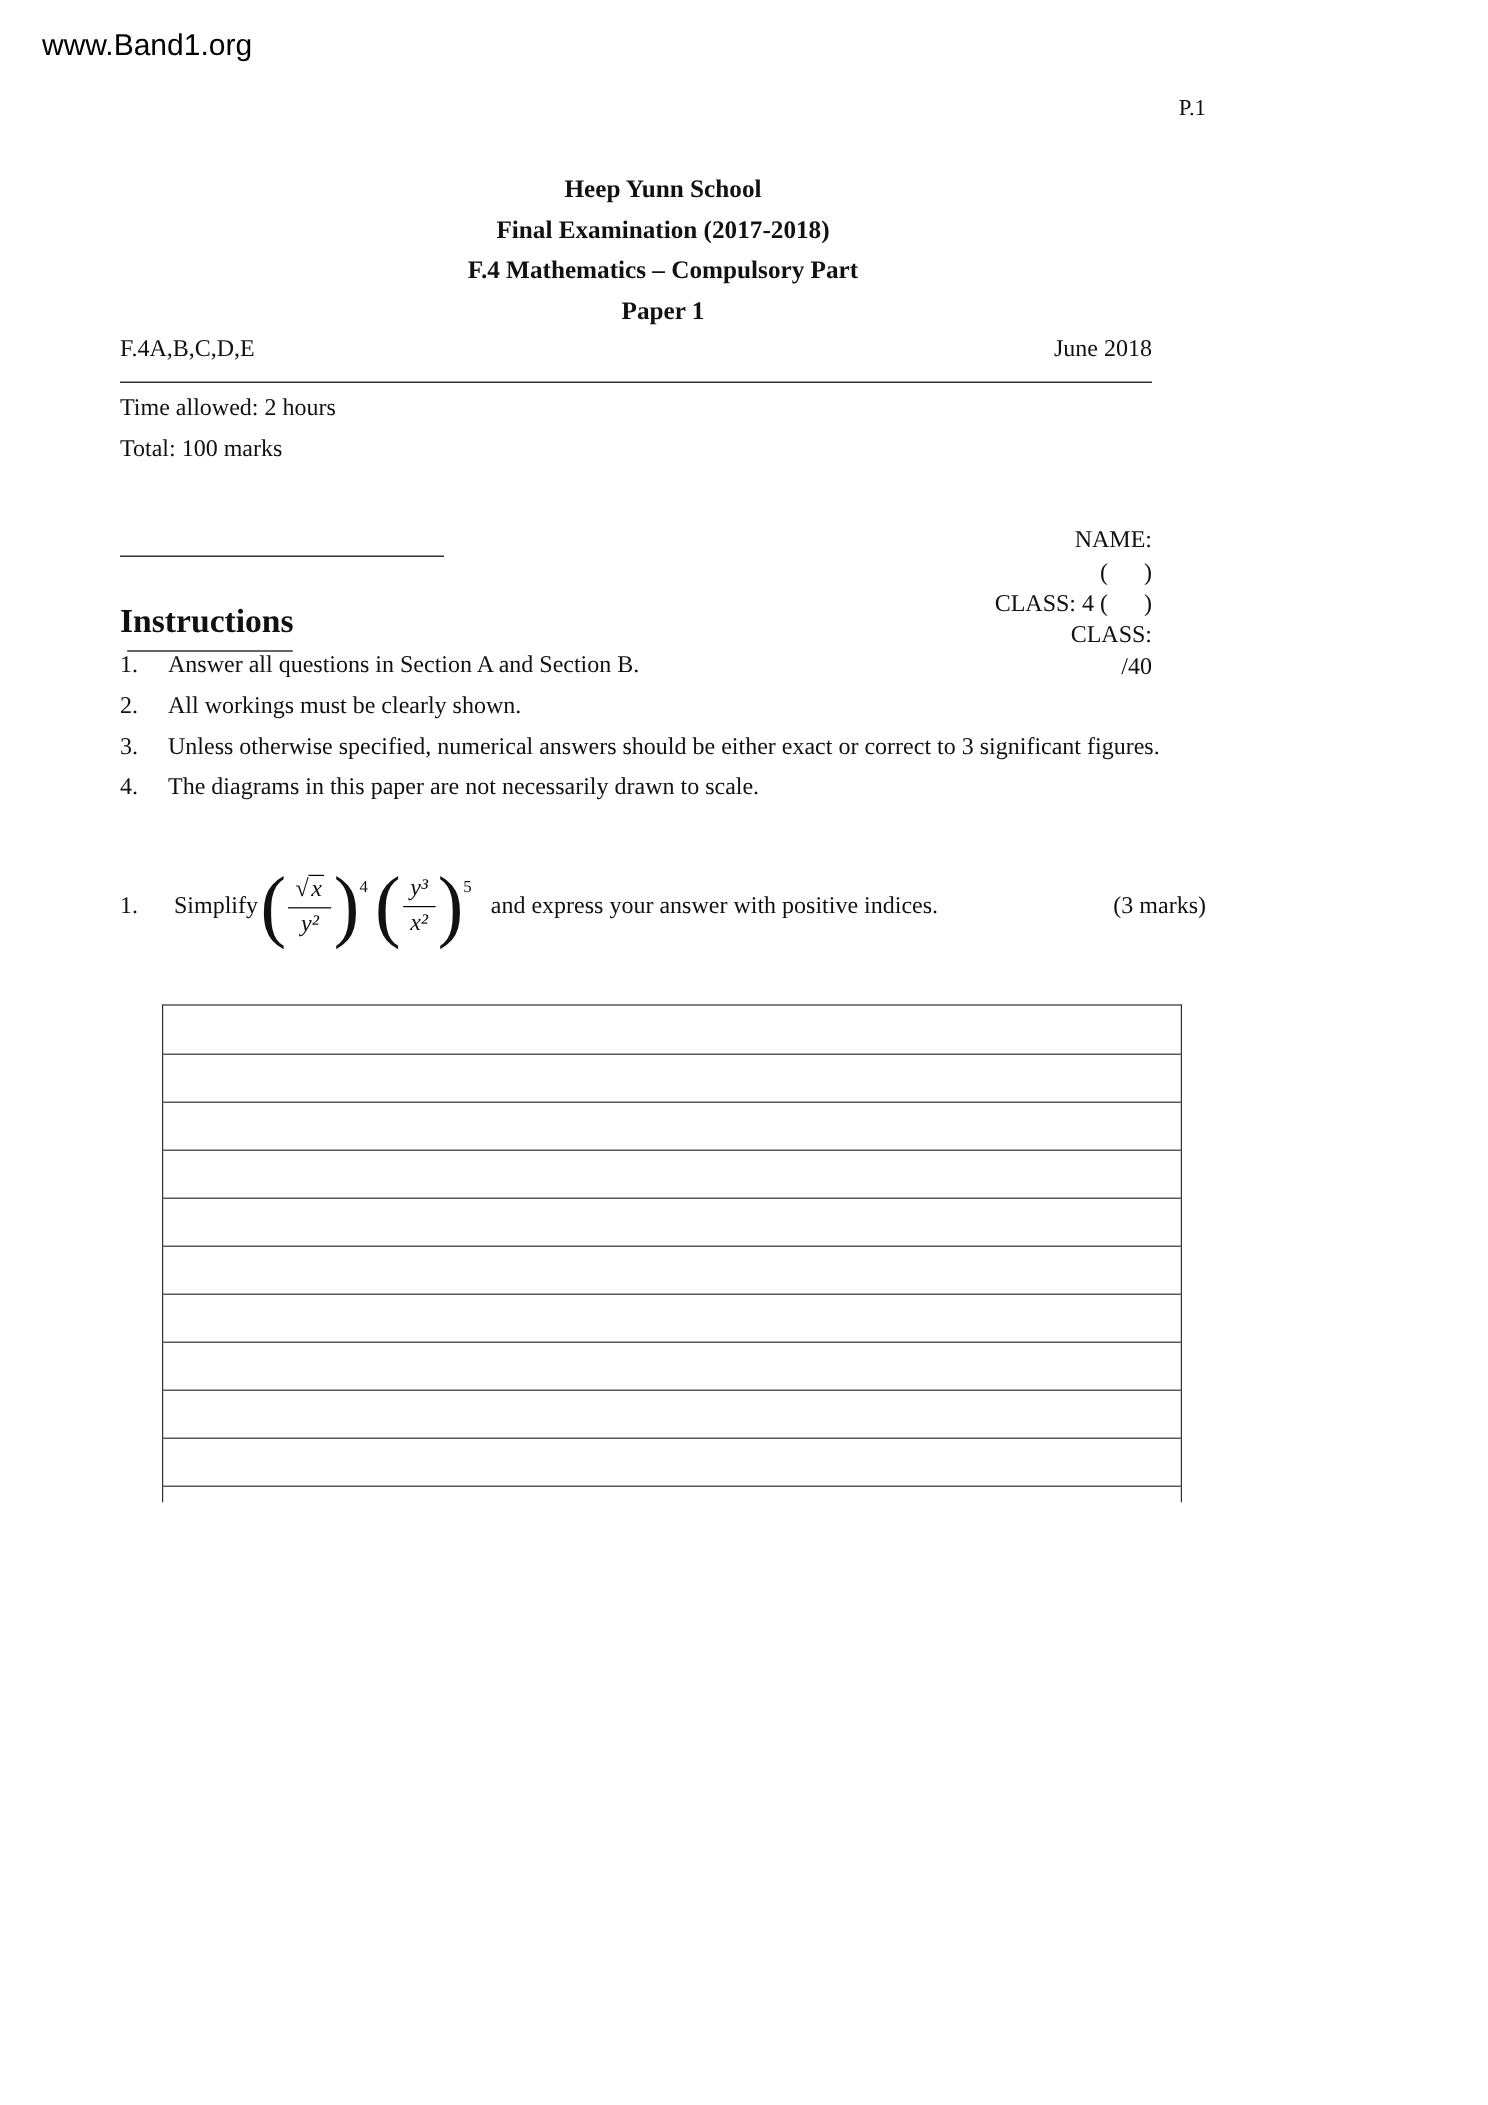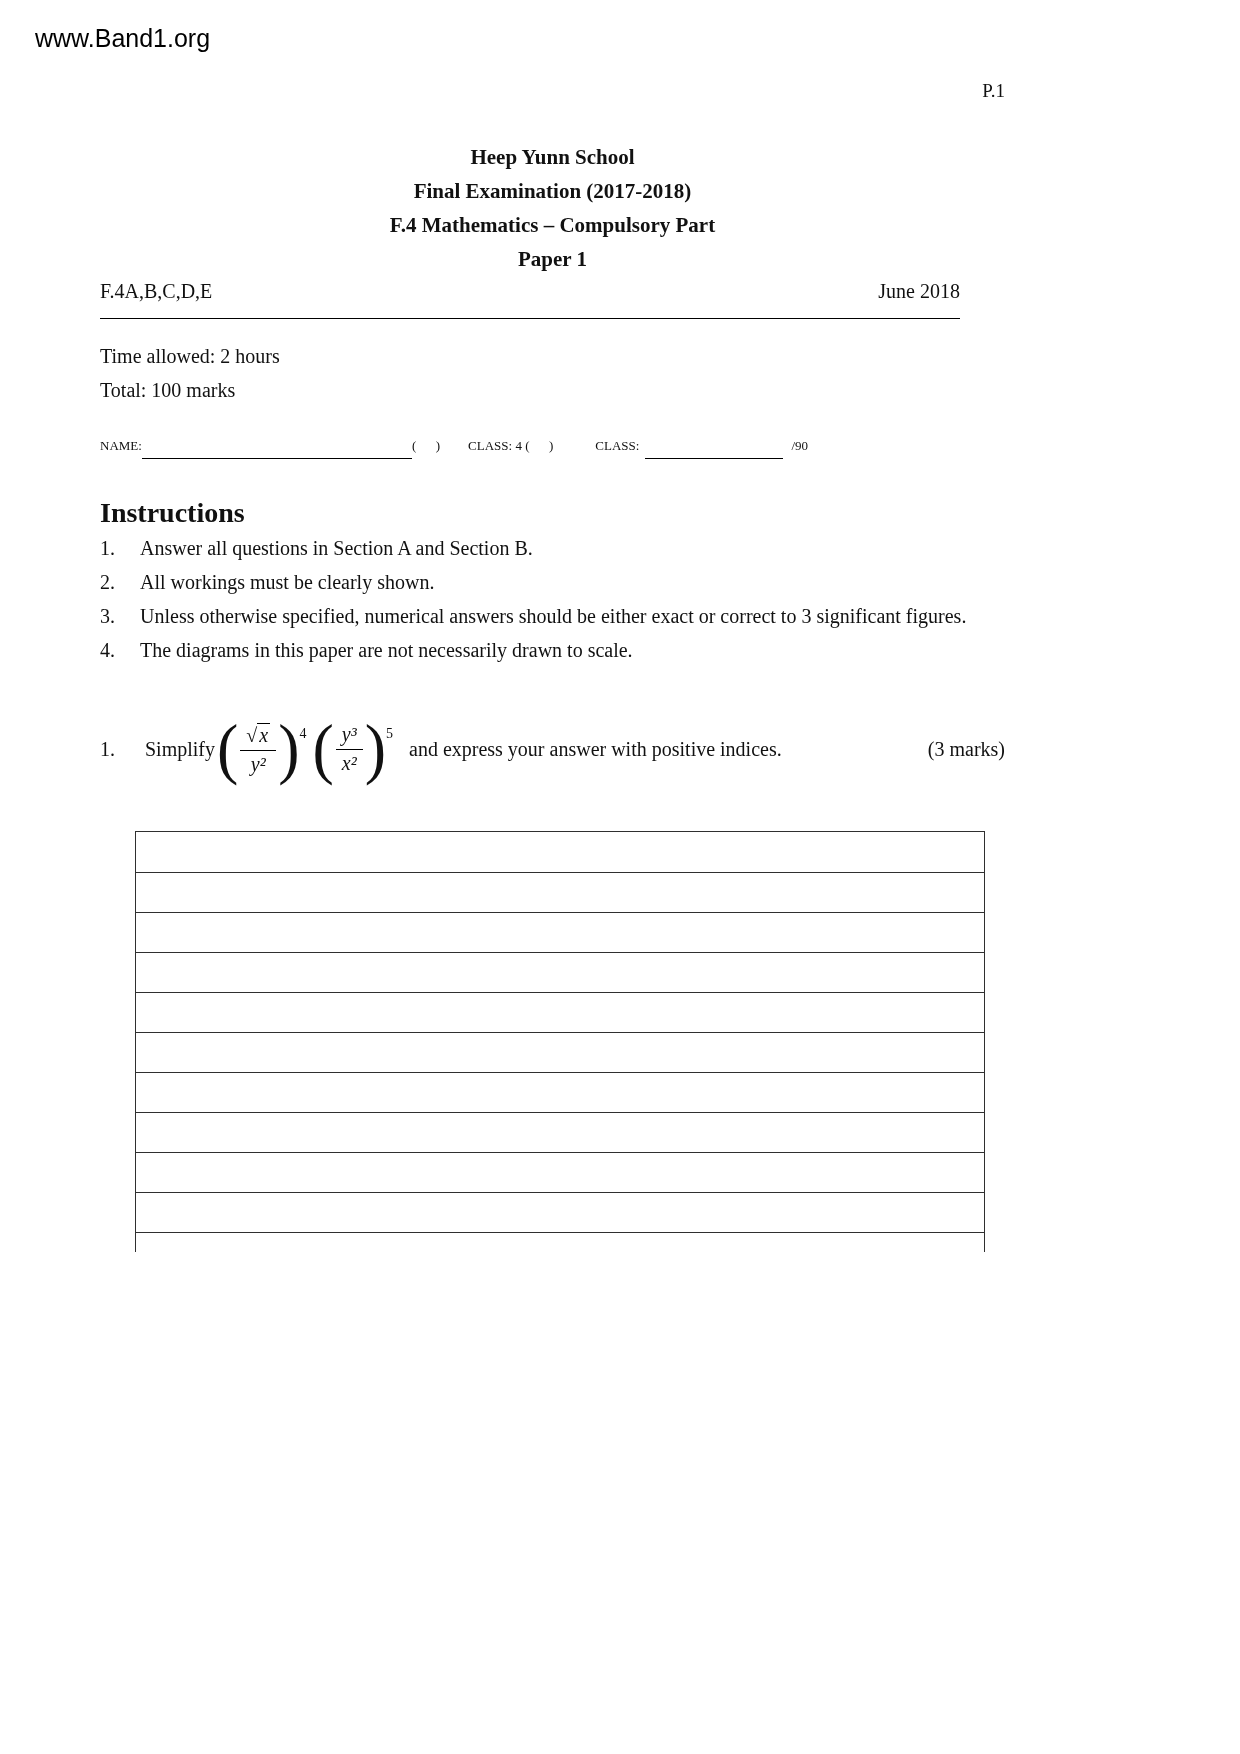--- a/index.html
+++ b/index.html
@@ -17,25 +17,25 @@
   .page-num { text-align: right; font-size: 19px; margin-top: 52px; line-height: 22px; }
   .title-block { margin-top: 38px; text-align: center; }
   .title-line { font-size: 21px; font-weight: bold; line-height: 34px; }
   .class-date-row {
     display: flex; justify-content: space-between; align-items: flex-end;
     margin-top: 2px; margin-right: 45px;
     border-bottom: 1.5px solid #000; padding-bottom: 14px;
     font-size: 20px; line-height: 26px;
   }
   .plain-line { font-size: 20px; line-height: 34px; }
-  .plain-line.first { margin-top: 20px; }
+  .plain-line.first { margin-top: 4px; }
   .name-row {
     display: flex; align-items: flex-end; flex-wrap: nowrap;
-    margin-top: 24px; margin-right: 45px;
-    font-size: 13px; line-height: 26px; height: 28px;
+    margin-top: 46px; margin-right: 45px;
+    font-size: 20px; line-height: 26px; height: 28px; flex-direction: column;
   }
   .blank { border-bottom: 1.5px solid #000; align-self: stretch; display: inline-block; }
   .name-blank { width: 270px; }
   .mark-blank { width: 138px; margin: 0 8px 0 6px; }
   .pre { white-space: pre; }
   .class-label { margin-left: 28px; }
   .mark-label { margin-left: 42px; }
   .bold-heading { font-size: 28px; font-weight: bold; line-height: 28px; }
   .instructions-title { margin-top: 40px; }
   .inst-list { margin-top: 4px; }
@@ -81,21 +81,21 @@
   <div class="plain-line first">Time allowed: 2 hours</div>
   <div class="plain-line">Total: 100 marks</div>
 
   <div class="name-row">
     <span>NAME:</span>
     <span class="blank name-blank"></span>
     <span class="pre">(      )</span>
     <span class="pre class-label">CLASS: 4 (      )</span>
     <span class="mark-label">CLASS:</span>
     <span class="blank mark-blank"></span>
-    <span>/90</span>
+    <span>/40</span>
   </div>
 
   <div class="bold-heading instructions-title">Instructions</div>
 
   <div class="inst-list">
 
   <div class="inst-item">
       <span class="inst-num">1.</span>
       <span class="inst-text">Answer all questions in Section A and Section B.</span>
     </div>

